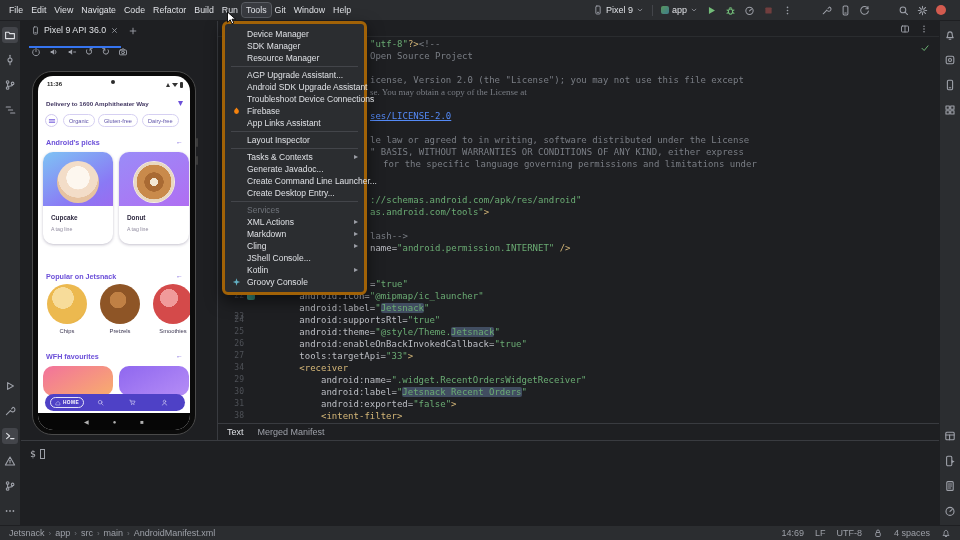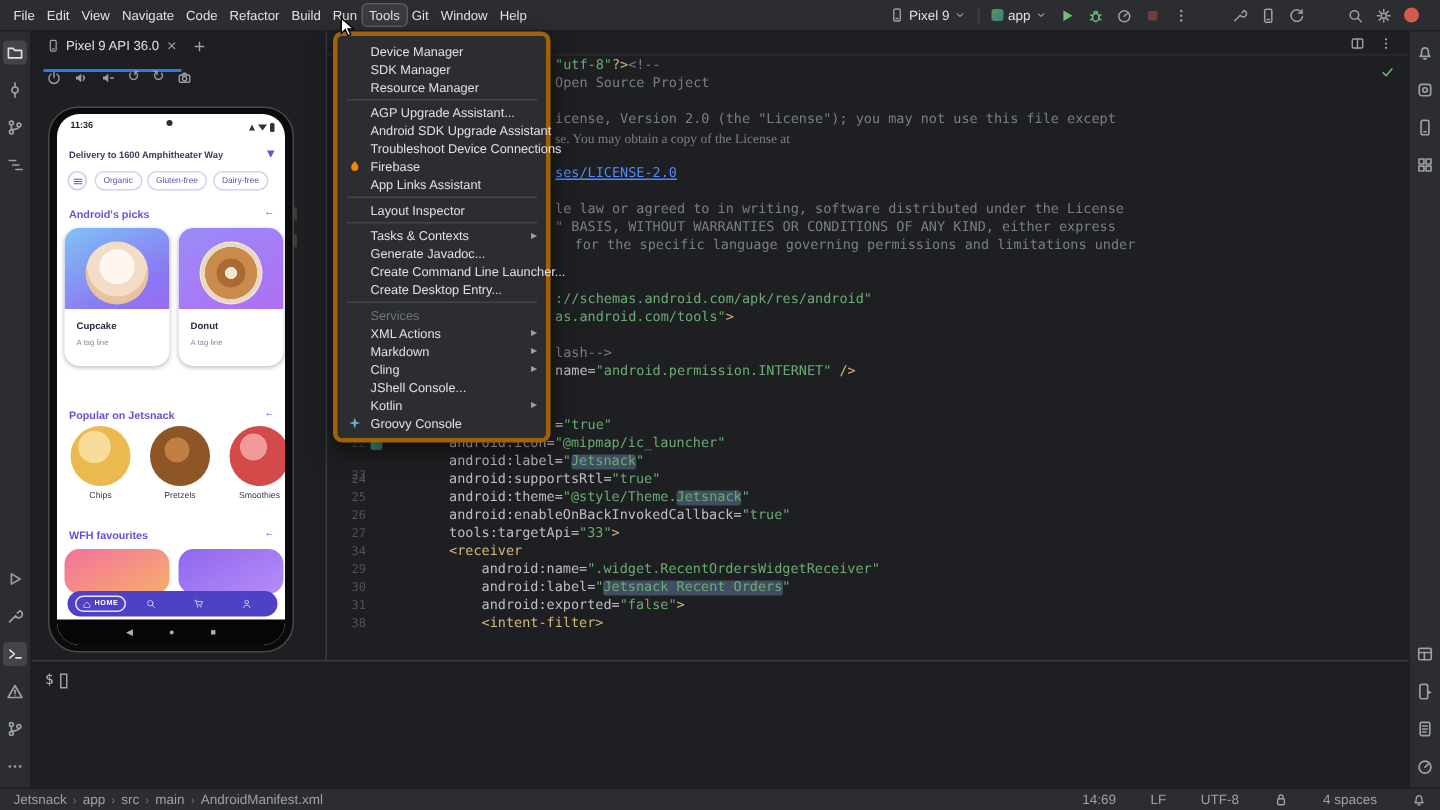--- a/index.html
+++ b/index.html
@@ -131,21 +131,21 @@
           display:flex;gap:4px;align-items:center}
   .cursor-block{width:5px;height:10px;border:1px solid #9da0a8}
 
   
   #statusbar{position:absolute;left:0;top:525px;width:960px;height:15px;background:#2b2d30;
              border-top:1px solid #1e1f22;display:flex;align-items:center;font-size:9px;
              color:#9da0a8;padding:0 9px}
   .crumbs{display:flex;align-items:center;gap:4px}
   .crumb{color:#9da0a8;white-space:nowrap}
   .crumb-sep{color:#6f737a;font-size:8px}
-  .sb-right{margin-left:auto;display:flex;align-items:center;gap:23px}
+  .sb-right{margin-left:auto;display:flex;align-items:center;gap:11px}
 </style>
 </head>
 <body>
 
 <div id="app">
   <div id="menubar">
       <div class="mb-item">File</div>
       <div class="mb-item">Edit</div>
       <div class="mb-item">View</div>
       <div class="mb-item">Navigate</div>
@@ -464,20 +464,24 @@
             <circle cx="6" cy="6" r="0.9" fill="currentColor" stroke="none"></circle>
             <circle cx="6" cy="9.4" r="0.9" fill="currentColor" stroke="none"></circle>
           </svg>
         </span>
       </div>
     <span class="ic ed-check">
         <svg width="10" height="10" viewBox="0 0 12 12" fill="none" stroke="currentColor" stroke-width="1.1" stroke-linecap="round" stroke-linejoin="round">
           <path d="M2.4 6.4 L5 9 L9.6 3.4" stroke="#73bd79"></path>
         </svg>
       </span>
+    <div class="ed-bottombar">
+        <span class="ebt active">Text</span>
+        <span class="ebt">Merged Manifest</span>
+      </div>
   <div class="gutter-num" style="top: 17px;">1</div>
       <div class="gutter-num" style="top: 29px;">2</div>
       <div class="gutter-num" style="top: 41px;">3</div>
       <div class="gutter-num" style="top: 53px;">4</div>
       <div class="gutter-num" style="top: 65px;">5</div>
       <div class="gutter-num" style="top: 77px;">6</div>
       <div class="gutter-num" style="top: 89px;">7</div>
       <div class="gutter-num" style="top: 101px;">8</div>
       <div class="gutter-num" style="top: 113px;">9</div>
       <div class="gutter-num" style="top: 125px;">10</div>

